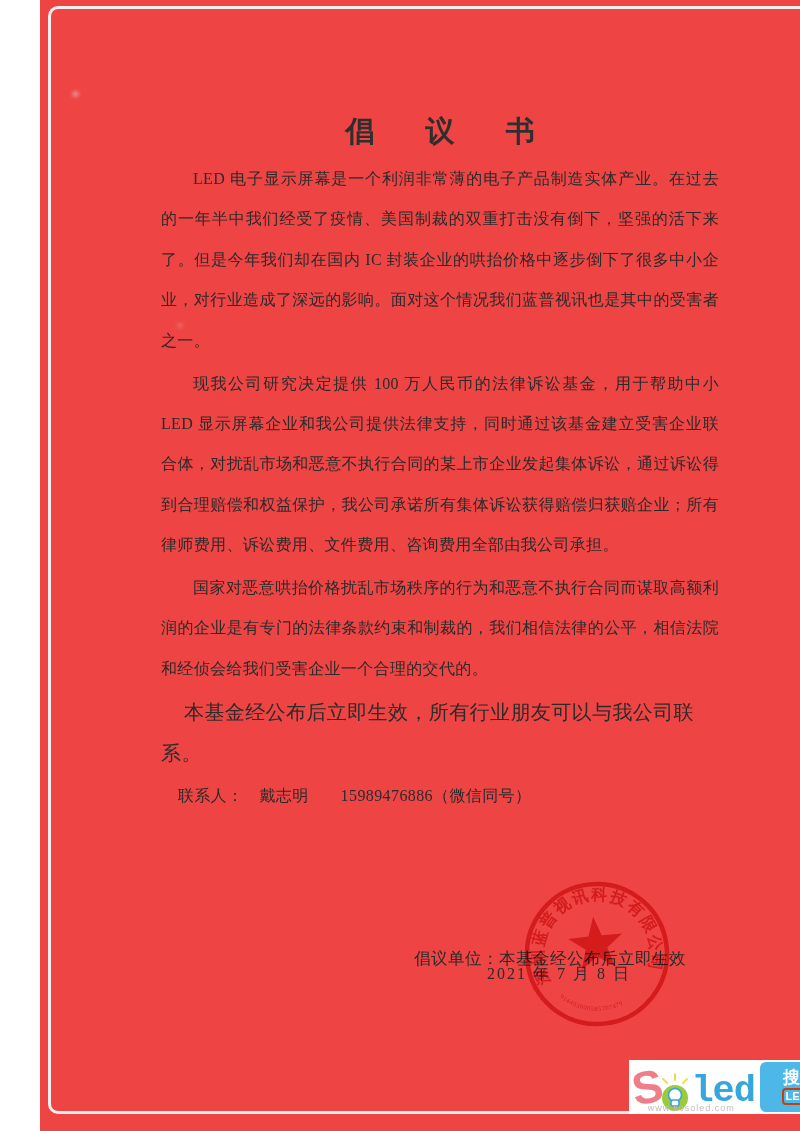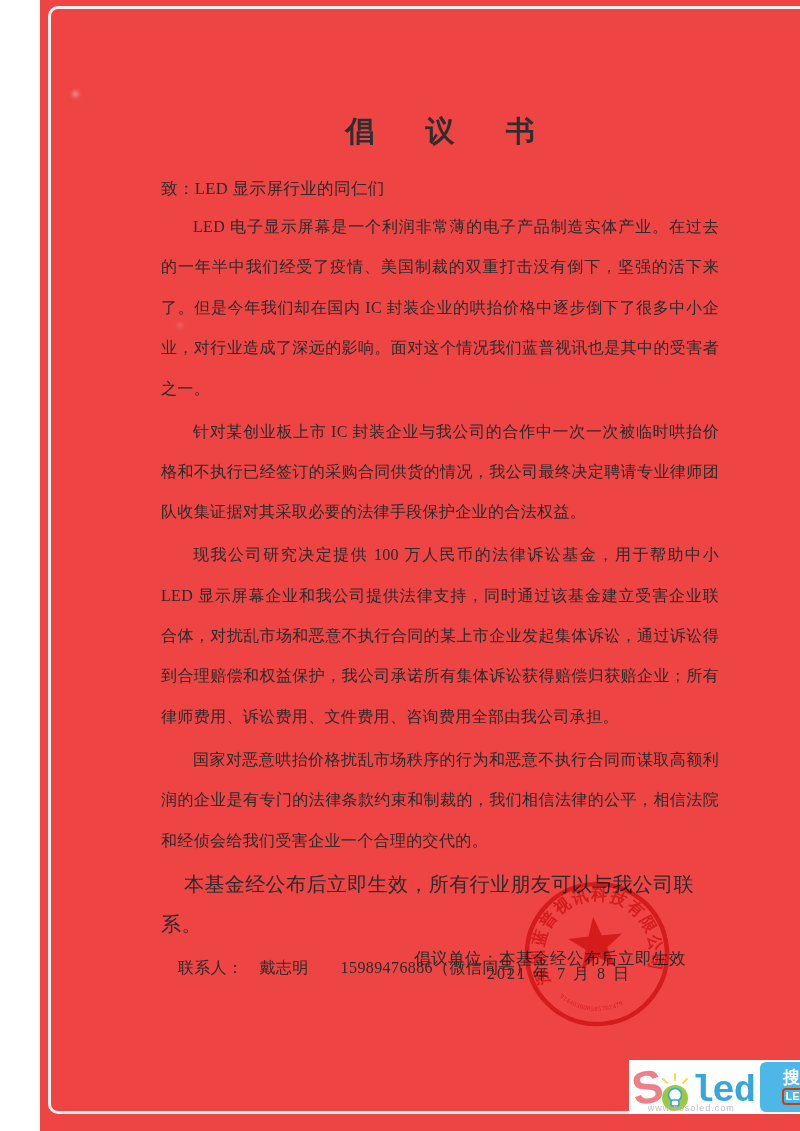--- a/index.html
+++ b/index.html
@@ -72,24 +72,22 @@
 </head>
 <body>
 
 <div class="doc">
   <div class="page-border"></div>
   <div class="smudge a"></div>
   <div class="smudge b"></div>
 
   <div class="content">
     <h1 class="title">倡 议 书</h1>
-    <div class="salutation">致：LED 显示屏行业的同仁们</div>
     <div class="body-text">
       <p>LED 电子显示屏幕是一个利润非常薄的电子产品制造实体产业。在过去的一年半中我们经受了疫情、美国制裁的双重打击没有倒下，坚强的活下来了。但是今年我们却在国内 IC 封装企业的哄抬价格中逐步倒下了很多中小企业，对行业造成了深远的影响。面对这个情况我们蓝普视讯也是其中的受害者之一。</p>
-      <p>针对某创业板上市 IC 封装企业与我公司的合作中一次一次被临时哄抬价格和不执行已经签订的采购合同供货的情况，我公司最终决定聘请专业律师团队收集证据对其采取必要的法律手段保护企业的合法权益。</p>
       <p>现我公司研究决定提供 100 万人民币的法律诉讼基金，用于帮助中小 LED 显示屏幕企业和我公司提供法律支持，同时通过该基金建立受害企业联合体，对扰乱市场和恶意不执行合同的某上市企业发起集体诉讼，通过诉讼得到合理赔偿和权益保护，我公司承诺所有集体诉讼获得赔偿归获赔企业；所有律师费用、诉讼费用、文件费用、咨询费用全部由我公司承担。</p>
       <p>国家对恶意哄抬价格扰乱市场秩序的行为和恶意不执行合同而谋取高额利润的企业是有专门的法律条款约束和制裁的，我们相信法律的公平，相信法院和经侦会给我们受害企业一个合理的交代的。</p>
     </div>
     <div class="effective">本基金经公布后立即生效，所有行业朋友可以与我公司联系。</div>
     <div class="contact">
       <span>联系人：</span><span class="name">戴志明</span><span class="phone">15989476886（微信同号）</span>
     </div>
   </div>
 
   <div class="sig-unit">倡议单位：本基金经公布后立即生效</div>

